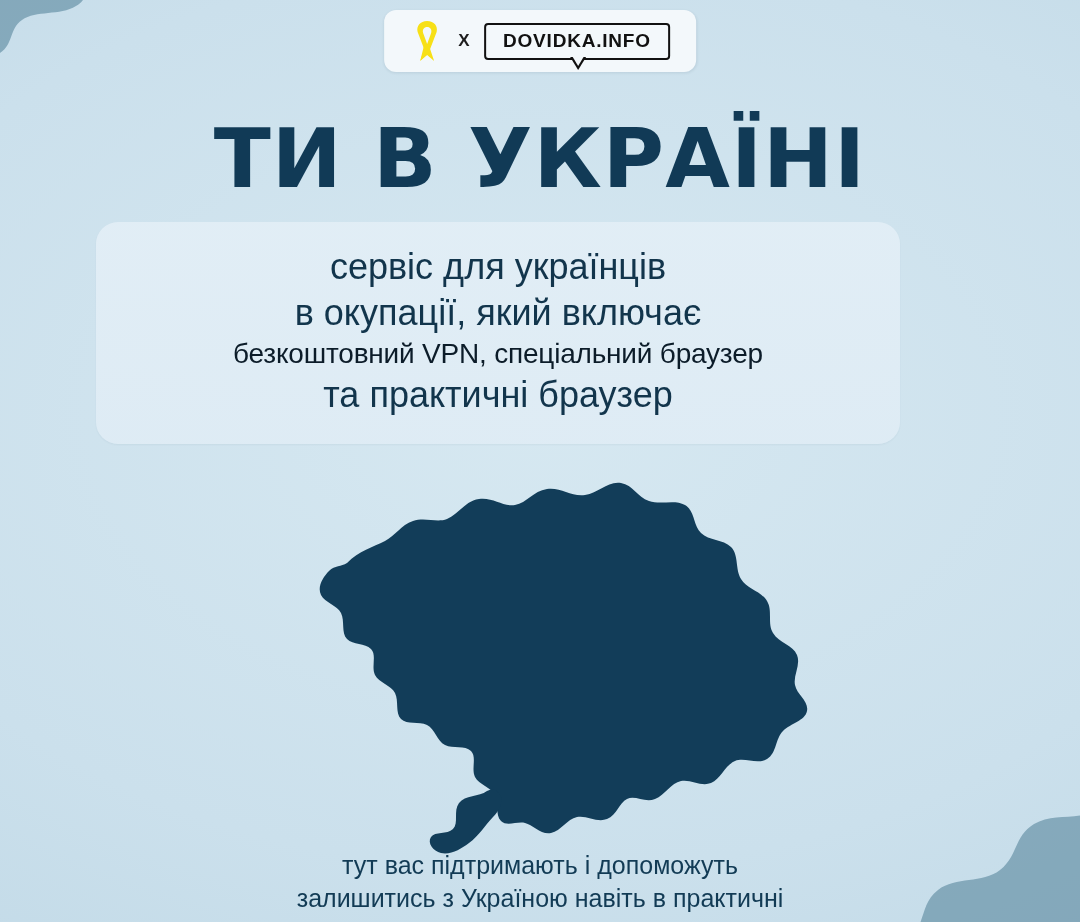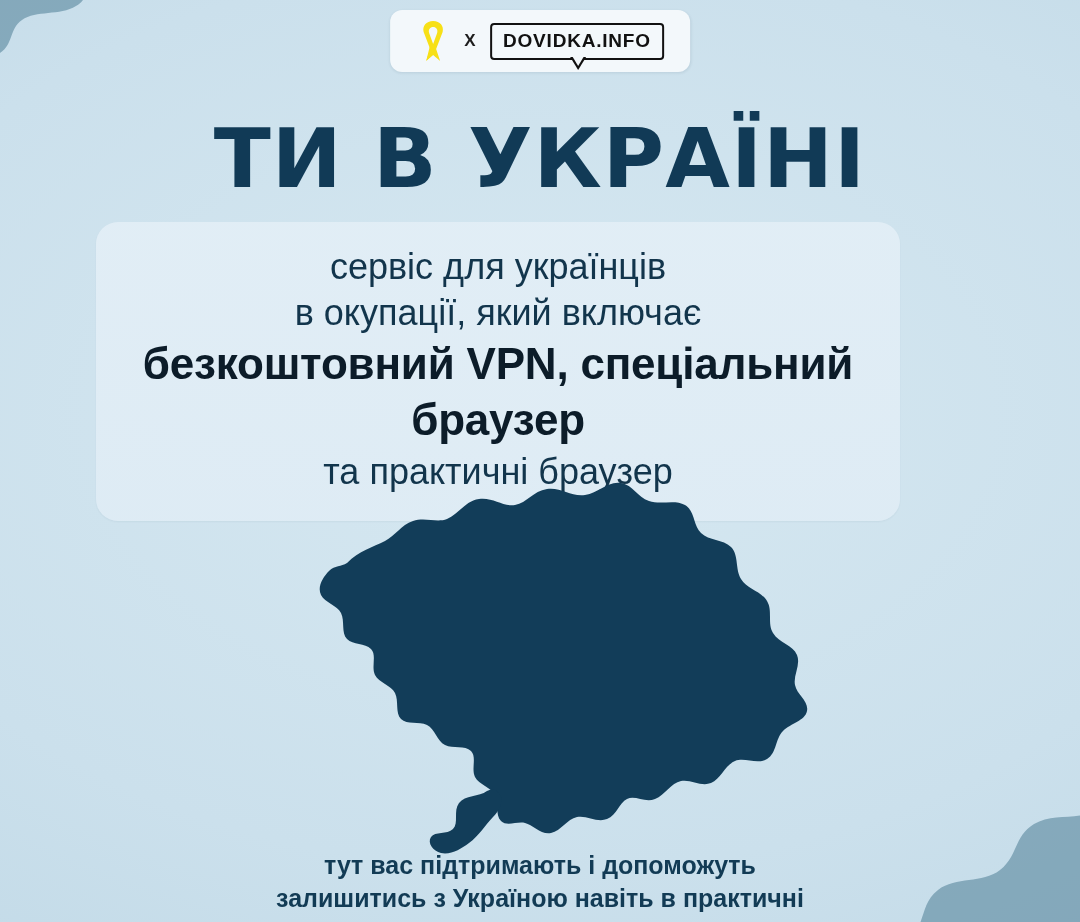--- a/index.html
+++ b/index.html
@@ -46,21 +46,21 @@
   .ribbon { width: 34px; height: 44px; display: block; }
   .badge-x {
     font-size: 17px;
     font-weight: 700;
     color: #1d1d1d;
     letter-spacing: 0.5px;
   }
   .logo-box {
     border: 2.5px solid #111;
     border-radius: 4px;
-    padding: 5px 11px 6px;
+    padding: 5px 17px 6px;
     position: relative;
     background: #f3f8fb;
   }
   .logo-box span {
     font-family: "Liberation Sans", sans-serif;
     font-weight: 700;
     font-size: 19px;
     letter-spacing: 0.8px;
     color: #111;
     white-space: nowrap;
@@ -118,22 +118,22 @@
     text-align: center;
     box-shadow: 0 1px 2px rgba(20,50,70,0.05);
   }
   .card .line {
     font-size: 36px;
     line-height: 1.28;
     color: #12354c;
     font-weight: 400;
   }
   .card .line.strong {
-    font-weight: 700;
-    font-size: 44px;
+    font-weight: 400;
+    font-size: 28px;
     color: #0c1c29;
     letter-spacing: -0.2px;
   }
 
   
   .map-wrap {
     position: absolute;
     left: 255px;
     top: 455px;
     width: 580px;
@@ -146,21 +146,21 @@
     position: absolute;
     left: 0;
     bottom: 6px;
     width: 100%;
     text-align: center;
     color: #123b55;
   }
   .footer .fline {
     font-size: 25px;
     line-height: 1.35;
-    font-weight: 700;
+    font-weight: 400;
   }
 </style>
 </head>
 <body>
 
 <div class="poster">
 
   <svg class="deco tl" viewBox="0 0 420 330">
     <path d="M0,0 L300,0 C290,18 268,22 250,34 C236,44 240,58 226,66 C210,76 186,70 172,80 C158,90 164,106 148,114 C130,124 104,114 88,126 C74,136 80,152 66,164 C52,176 26,172 10,186 C2,193 0,200 0,208 Z"></path>
   </svg>

